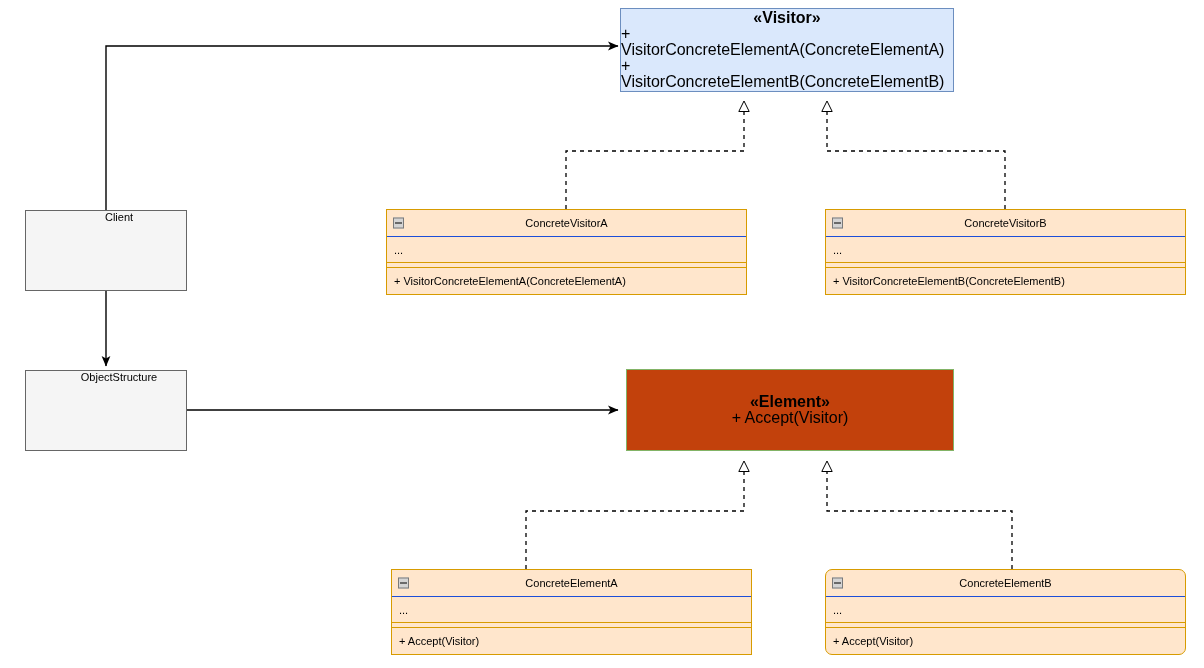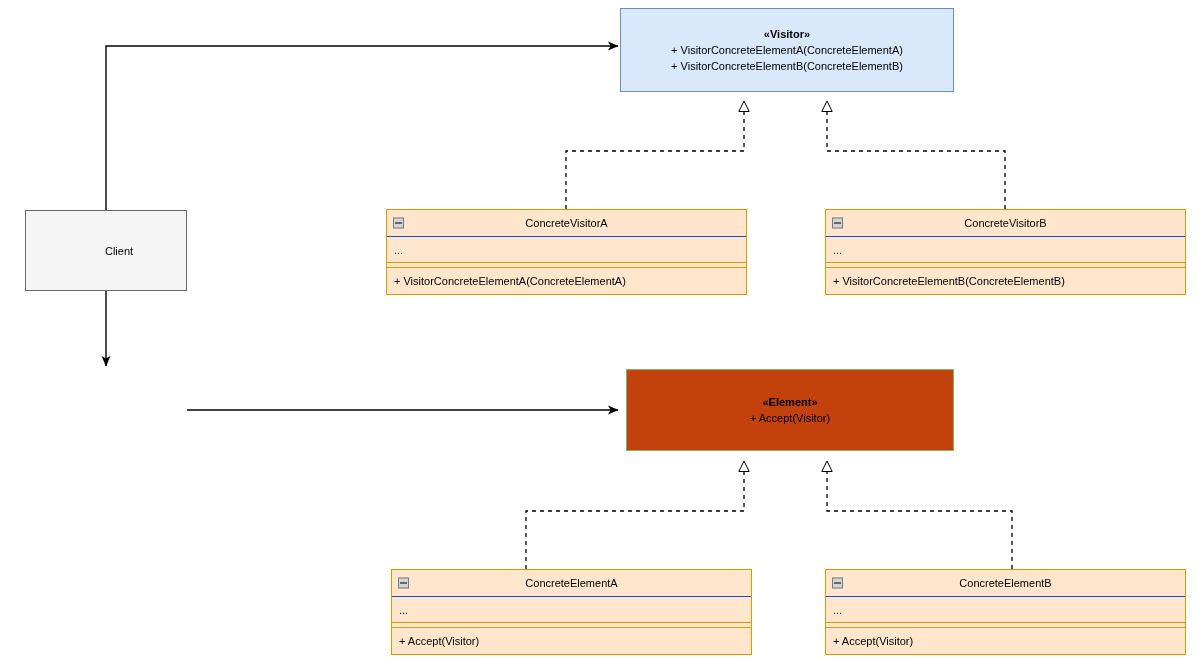--- a/index.html
+++ b/index.html
@@ -26,36 +26,36 @@
     pointer-events: none;
   }
 
   
   .plain-node {
     position: absolute;
     box-sizing: border-box;
     background: #f5f5f5;
     border: 1px solid #666666;
     display: flex;
-    align-items: center;
+    align-items: flex-start;
     justify-content: center;
     font-size: 11px;
     color: #000000;
     padding-left: 26px;
   }
 
   
   .iface-node {
     position: absolute;
     box-sizing: border-box;
     display: flex;
     flex-direction: column;
     align-items: center;
     justify-content: center;
-    font-size: 11px;
+    font-size: 16px;
     color: #000000;
     line-height: 16px;
   }
   .iface-node.blue {
     background: #dae8fc;
     border: 1px solid #6c8ebf;
   }
   .iface-node.green {
     background: #c2410c;
     border: 1px solid #82b366;
@@ -172,20 +172,23 @@
 
   <div class="iface-node green" style="left:626px; top:369px; width:328px; height:82px;">
     <div class="iface-title">«Element»</div>
     <div class="iface-op">+ Accept(Visitor)</div>
   </div>
 
   <div class="plain-node" style="left:25px; top:210px; width:162px; height:81px;">
     <span>Client</span>
   </div>
 
+  <div class="plain-node" style="left:25px; top:370px; width:162px; height:81px;">
+    <span>ObjectStructure</span>
+  </div>
 
   <div class="class-node" style="left:386px; top:209px; width:361px; height:86px;">
     <div class="class-header">
       <span class="collapse-icon"></span>
       <span class="class-name">ConcreteVisitorA</span>
     </div>
     <div class="class-attrs">...</div>
     <div class="class-gap"></div>
     <div class="class-ops">+ VisitorConcreteElementA(ConcreteElementA)</div>
   </div>
@@ -203,21 +206,21 @@
   <div class="class-node" style="left:346px; top:569px; width:361px; height:86px;margin-left:45px;">
     <div class="class-header">
       <span class="collapse-icon"></span>
       <span class="class-name">ConcreteElementA</span>
     </div>
     <div class="class-attrs">...</div>
     <div class="class-gap"></div>
     <div class="class-ops">+ Accept(Visitor)</div>
   </div>
 
-  <div class="class-node" style="left:825px; top:569px; width:361px; height:86px;">
+  <div class="class-node" style="left:825px; top:569px; width:361px; height:86px;border-radius:7px;">
     <div class="class-header">
       <span class="collapse-icon"></span>
       <span class="class-name">ConcreteElementB</span>
     </div>
     <div class="class-attrs">...</div>
     <div class="class-gap"></div>
     <div class="class-ops">+ Accept(Visitor)</div>
   </div>
 
 </div>

